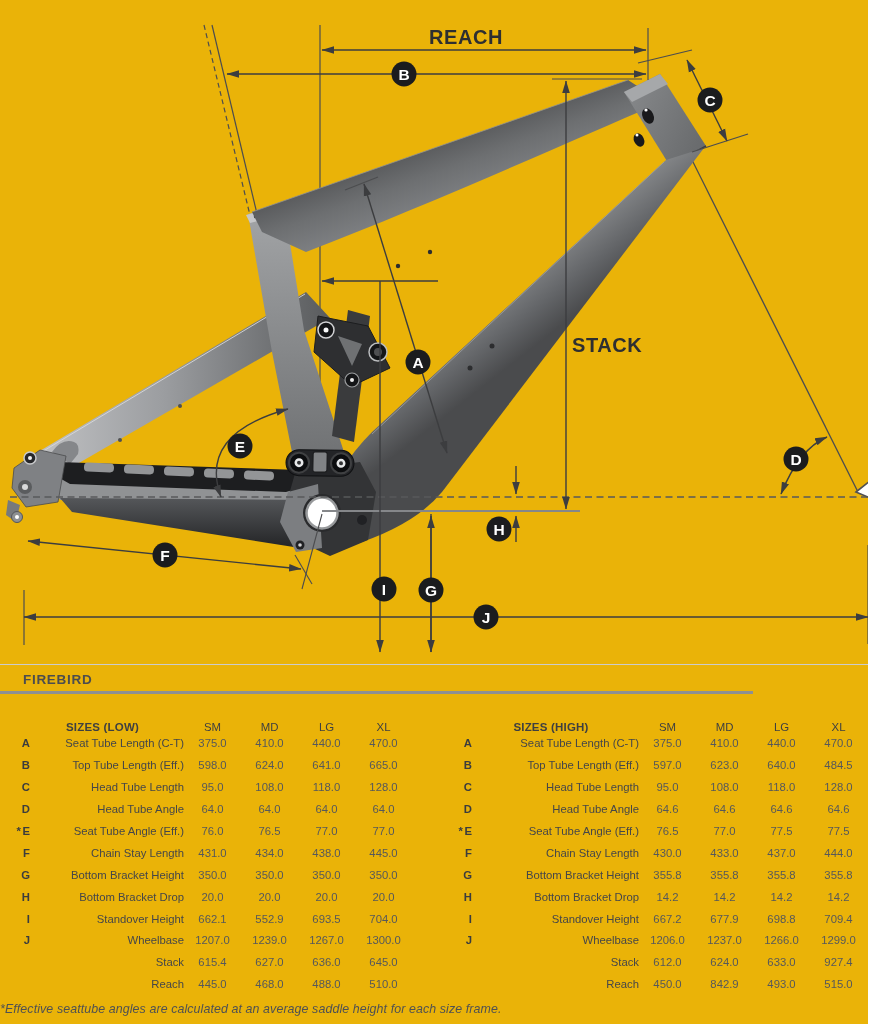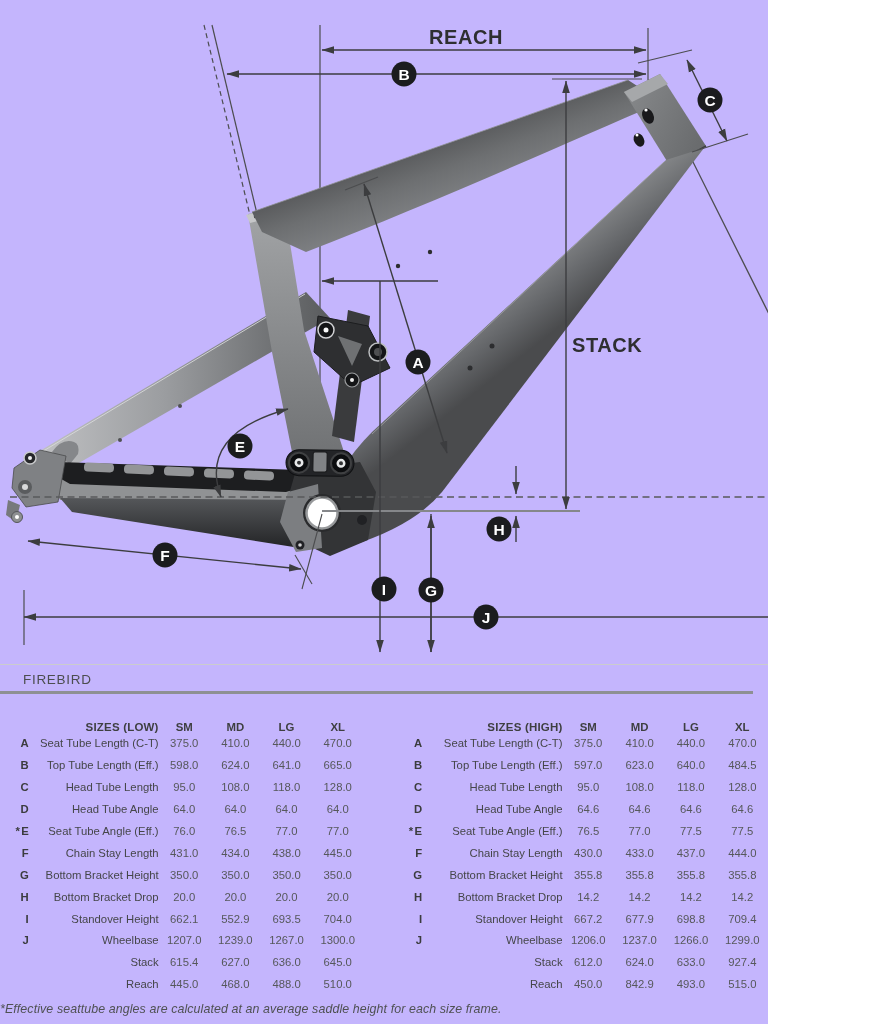--- a/index.html
+++ b/index.html
@@ -1,40 +1,40 @@
 <!DOCTYPE html>
 <html><head>
 <meta charset="utf-8">
 <style>
   html,body{margin:0;padding:0;background:#ffffff;}
   .sheet{
-    width:768px;height:1024px;background:#c4b5fd;position:relative;overflow:hidden;
+    width:868px;height:1024px;background:#eab308;position:relative;overflow:hidden;
     font-family:"Liberation Sans","DejaVu Sans",sans-serif;color:#414244;
   }
   svg text{font-family:"Liberation Sans","DejaVu Sans",sans-serif;}
   .dim-label{font-weight:bold;font-size:20px;fill:#2e2f31;letter-spacing:.6px;}
   .badge-letter{font-weight:bold;font-size:15.5px;fill:#ffffff;}
   .rule-thin{height:1px;background:#cbcccd;}
-  .brand{margin:7px 8px 0 23px;font-size:13.5px;font-weight:normal;letter-spacing:.7px;color:#4c4d4f;}
+  .brand{margin:7px 8px 0 23px;font-size:13.5px;font-weight:bold;letter-spacing:.7px;color:#4c4d4f;}
   .rule-thick{height:2.5px;background:#8e9093;width:753px;margin-top:4px;}
   .tables{display:flex;margin-top:12px;}
   table{border-collapse:collapse;table-layout:fixed;font-size:11.3px;}
   table[data-table="0"]{margin-left:12px;}
   table[data-table="1"]{margin-left:42px;}
   thead tr{height:27px;vertical-align:bottom;}
   tbody tr{height:21.9px;}
   th,td{padding:0;font-weight:normal;}
-  .c-title{text-align:right;padding-left:9px;font-weight:bold;color:#3e3f41;font-size:11.5px;letter-spacing:.2px;}
+  .c-title{text-align:center;padding-left:9px;font-weight:bold;color:#3e3f41;font-size:11.5px;letter-spacing:.2px;}
   .c-star{width:9px;text-align:right;font-weight:bold;color:#3b3c3e;}
   .c-ltr{width:9px;text-align:right;font-weight:bold;color:#3b3c3e;}
   .c-lbl{text-align:right;padding-left:5px;color:#454649;}
   table[data-table="0"] .c-lbl{width:149px;}
   table[data-table="1"] .c-lbl{width:162px;}
   .c-val{width:57px;text-align:center;color:#56585b;}
-  thead .c-val{font-weight:bold;color:#3e3f41;font-size:11.4px;}
+  thead .c-val{font-weight:normal;color:#3e3f41;font-size:11.4px;}
   .footnote{margin-top:7px;text-align:left;font-style:italic;font-size:12.4px;color:#4f5153;letter-spacing:.1px;}
 </style>
 </head>
 <body>
 
 <div class="sheet">
 
   <svg width="892" height="660" viewBox="0 0 892 660">
     <defs>
       <marker id="mE" markerWidth="14" markerHeight="10" refX="12" refY="4.5" orient="auto" markerUnits="userSpaceOnUse">

